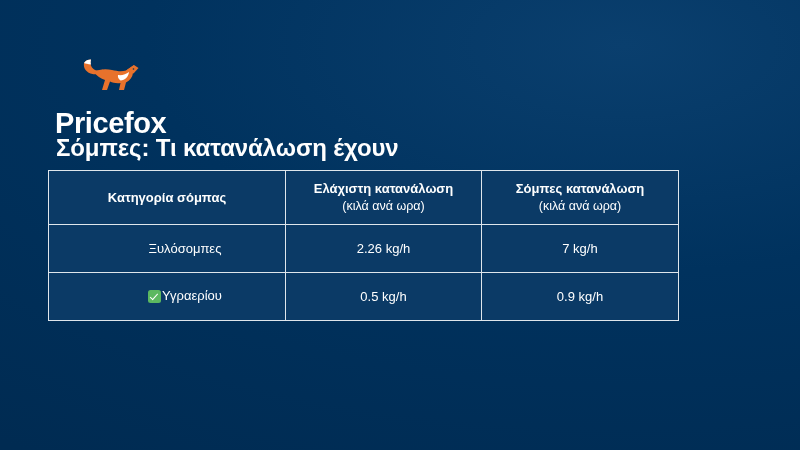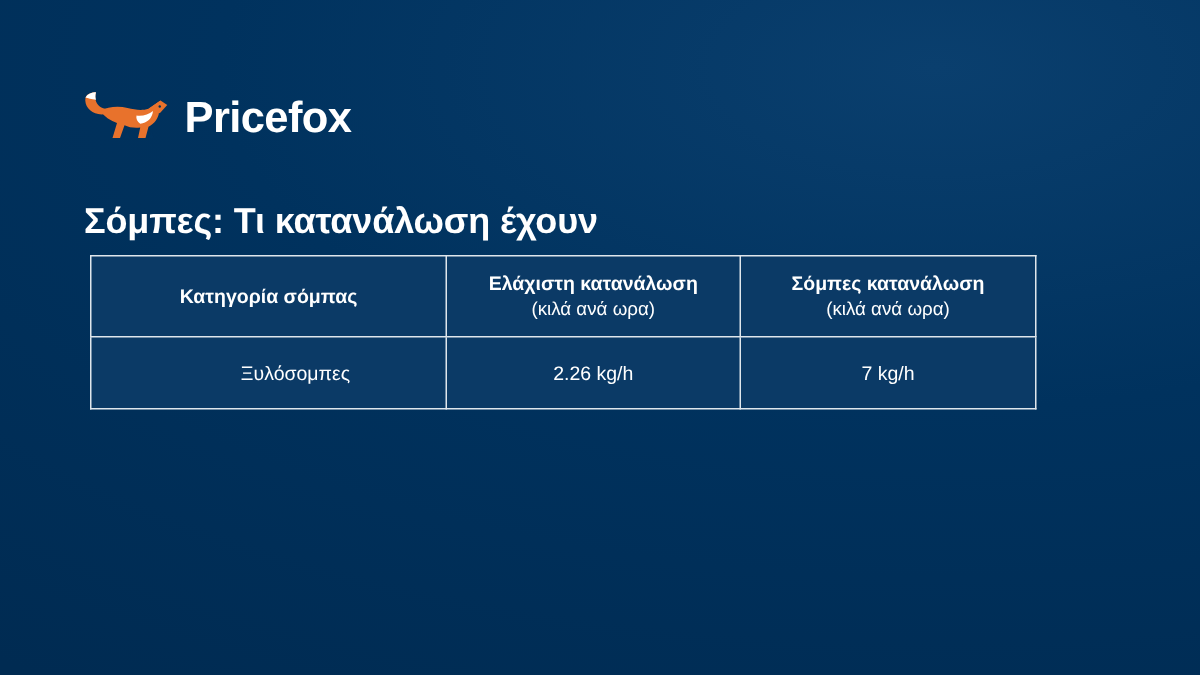--- a/index.html
+++ b/index.html
@@ -27,20 +27,21 @@
 
   
   .brand {
     position: absolute;
     left: 55px;
     top: 55px;
     display: flex;
     align-items: center;
     gap: 10px;
     height: 48px;
+    flex-direction: column;
   }
   .fox-logo {
     width: 58px;
     height: 44px;
     display: block;
     flex: none;
   }
   .brand-word {
     color: #ffffff;
     font-size: 29px;
@@ -58,21 +59,21 @@
     color: #ffffff;
     font-size: 24px;
     font-weight: bold;
     letter-spacing: -0.1px;
     white-space: nowrap;
   }
 
   
   .table-wrap {
     position: absolute;
-    left: 60px;
+    left: 48px;
     top: 170px;
     width: 630px;
   }
   table.consumption {
     width: 630px;
     border-collapse: collapse;
     table-layout: fixed;
     background: #0b3a66;
   }
   table.consumption th,
@@ -192,18 +193,28 @@
           <td>
             <span class="cell-inline">
               <span>Ξυλόσομπες</span>
             </span>
           </td>
           <td>2.26 kg/h</td>
           <td>7 kg/h</td>
         </tr>
 
 
+        <tr>
+          <td>
+            <span class="cell-inline">
+              <span class="check-emoji"></span>
+              <span>Υγραερίου</span>
+            </span>
+          </td>
+          <td>0.5 kg/h</td>
+          <td>0.9 kg/h</td>
+        </tr>
 
       </tbody>
     </table>
   </div>
 
 </div>
 
 </body></html>

